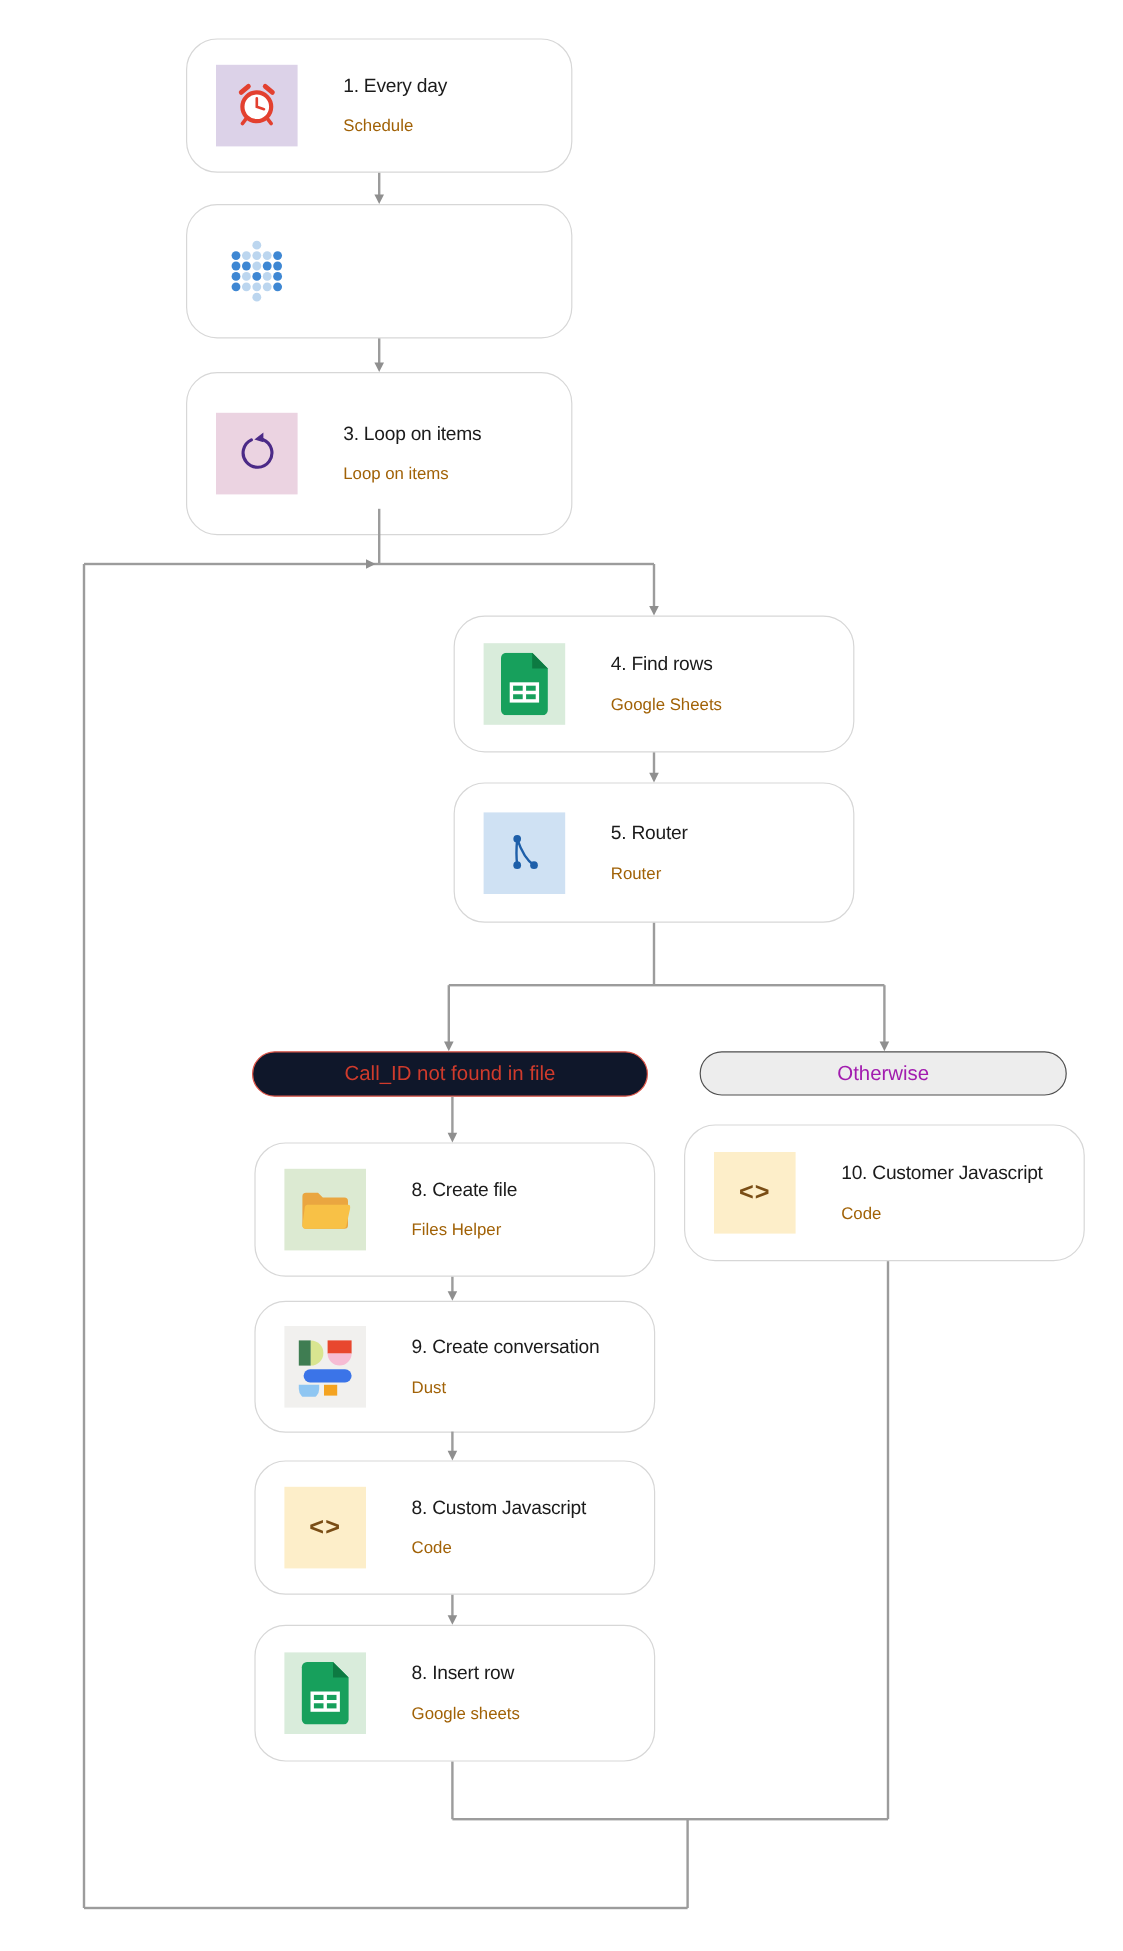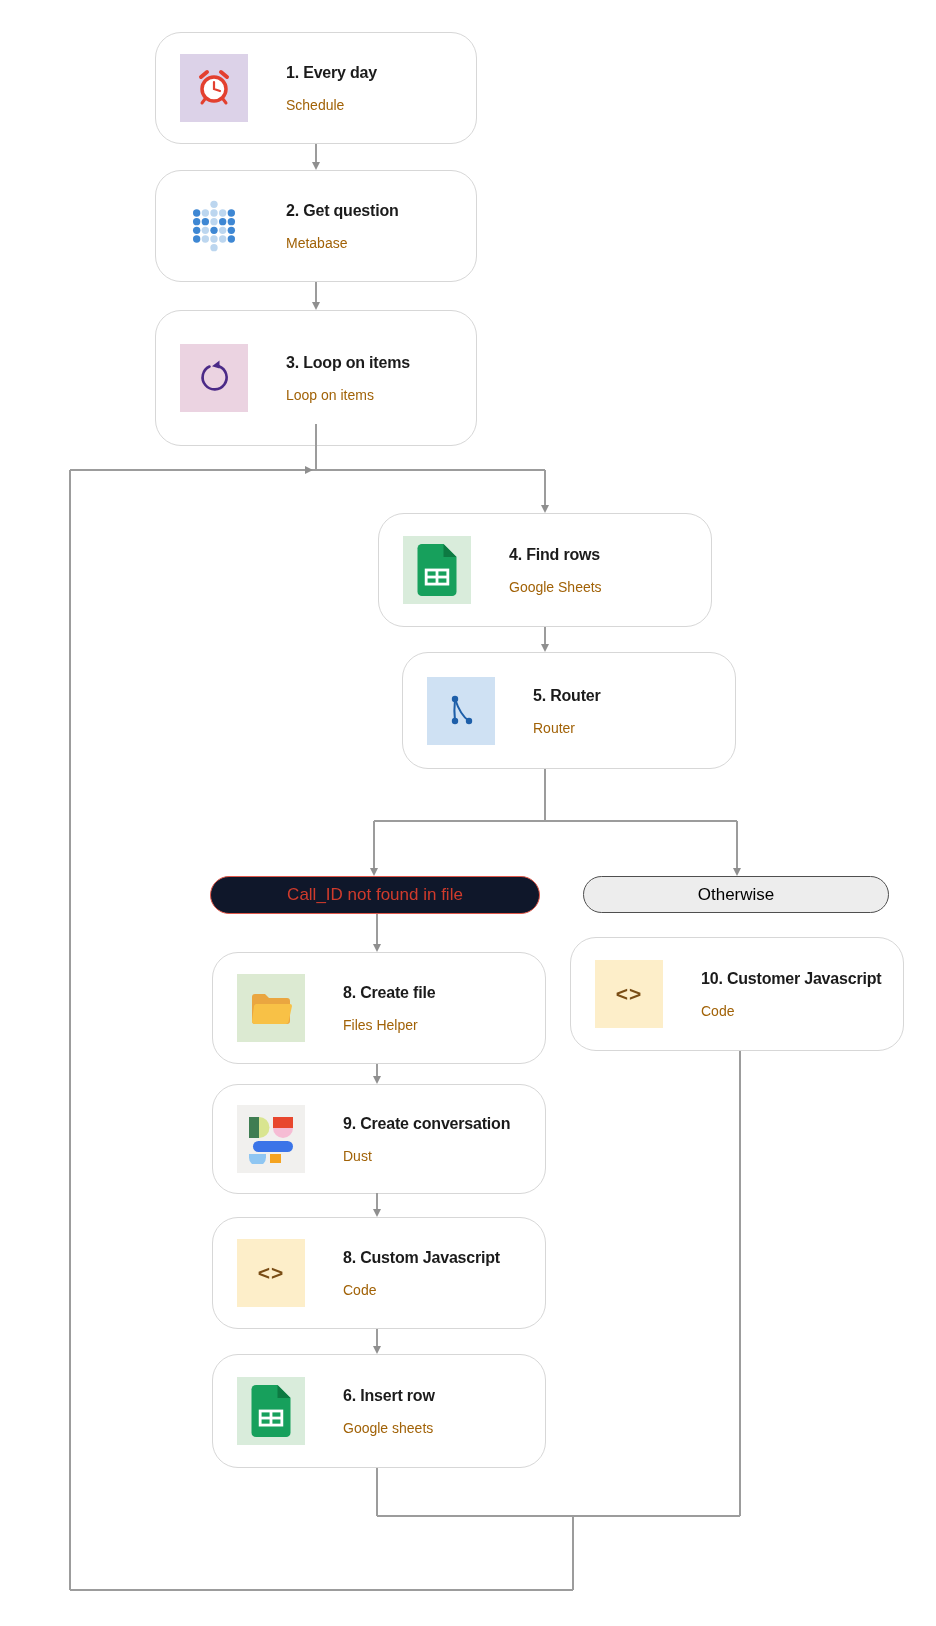--- a/index.html
+++ b/index.html
@@ -10,21 +10,21 @@
   .node{
     position:absolute;background:#ffffff;border:1px solid #d7d7d7;
     border-radius:26px;box-sizing:border-box;display:flex;align-items:center;
     cursor:pointer;
   }
   .tile{
     position:absolute;left:24px;top:50%;transform:translateY(-50%);
     width:68px;height:68px;display:flex;align-items:center;justify-content:center;
   }
   .node-text{position:absolute;left:130px;right:12px;top:50%;transform:translateY(-50%);}
-  .node-title{font-size:16px;font-weight:700;color:#1b1b1b;letter-spacing:-0.2px;margin-bottom:15px;white-space:nowrap;}
+  .node-title{font-size:16px;font-weight:400;color:#1b1b1b;letter-spacing:-0.2px;margin-bottom:15px;white-space:nowrap;}
   .node-subtitle{font-size:14px;color:#a16207;font-weight:400;white-space:nowrap;}
   .pill{
     position:absolute;border-radius:999px;box-sizing:border-box;
     display:flex;align-items:center;justify-content:center;
     font-size:17px;cursor:pointer;
   }
   .seg{position:absolute;background:#9c9c9c;}
   .arrow{position:absolute;width:0;height:0;}
   .arrow.down{border-left:4.5px solid transparent;border-right:4.5px solid transparent;border-top:8px solid #8f8f8f;}
   .arrow.right{border-top:4.5px solid transparent;border-bottom:4.5px solid transparent;border-left:8px solid #8f8f8f;}
@@ -70,24 +70,20 @@
           <circle cx="28" cy="28" r="3.4" fill="#bcd6ef"></circle>
           <circle cx="36" cy="28" r="3.4" fill="#3e87d3"></circle>
           <circle cx="4" cy="36" r="3.4" fill="#3e87d3"></circle>
           <circle cx="12" cy="36" r="3.4" fill="#bcd6ef"></circle>
           <circle cx="20" cy="36" r="3.4" fill="#bcd6ef"></circle>
           <circle cx="28" cy="36" r="3.4" fill="#bcd6ef"></circle>
           <circle cx="36" cy="36" r="3.4" fill="#3e87d3"></circle>
           <circle cx="20" cy="44" r="3.4" fill="#bcd6ef"></circle>
         </svg>
       </div>
-      <div class="node-text">
-        <div class="node-title">2. Get question</div>
-        <div class="node-subtitle">Metabase</div>
-      </div>
     </div>
     <div class="node" style="left: 155px; top: 310px; width: 322px; height: 136px;">
       <div class="tile" style="background: rgb(235, 211, 225);">
         <svg width="38" height="38" viewBox="0 0 38 38">
         <path d="M14.5 7.5 A12 12 0 1 0 24 7.2" fill="none" stroke="#4b2a87" stroke-width="2.6" stroke-linecap="round"></path>
         <path d="M24.5 1.5 L24.5 9.5 L17 7.2 Z" fill="#4b2a87"></path>
       </svg>
       </div>
       <div class="node-text">
         <div class="node-title">3. Loop on items</div>
@@ -104,21 +100,21 @@
           <line x1="18" y1="24" x2="18" y2="37"></line>
           <line x1="8" y1="30.5" x2="28" y2="30.5"></line>
         </g>
       </svg>
       </div>
       <div class="node-text">
         <div class="node-title">4. Find rows</div>
         <div class="node-subtitle">Google Sheets</div>
       </div>
     </div>
-    <div class="node" style="left: 378px; top: 652px; width: 334px; height: 117px; margin-left: 24px;">
+    <div class="node" style="left: 378px; top: 652px; width: 334px; height: 117px;">
       <div class="tile" style="background: rgb(207, 225, 243);">
         <svg width="44" height="44" viewBox="0 0 44 44">
         <path d="M16 10 C15 20 15 24 16 32" fill="none" stroke="#1e5fa9" stroke-width="2"></path>
         <path d="M16 10 C20 22 24 28 30 32" fill="none" stroke="#1e5fa9" stroke-width="2"></path>
         <circle cx="16" cy="10" r="3.2" fill="#1e5fa9"></circle>
         <circle cx="16" cy="32" r="3.2" fill="#1e5fa9"></circle>
         <circle cx="30" cy="32" r="3.2" fill="#1e5fa9"></circle>
       </svg>
       </div>
       <div class="node-text">
@@ -170,35 +166,35 @@
         <path d="M4 0 H24 L36 12 V44 a4 4 0 0 1 -4 4 H4 a4 4 0 0 1 -4 -4 V4 a4 4 0 0 1 4 -4 Z" fill="#17a05c"></path>
         <path d="M24 0 L36 12 H24 Z" fill="#0d7a42"></path>
         <g stroke="#ffffff" stroke-width="2.6" fill="none">
           <rect x="8" y="24" width="20" height="13"></rect>
           <line x1="18" y1="24" x2="18" y2="37"></line>
           <line x1="8" y1="30.5" x2="28" y2="30.5"></line>
         </g>
       </svg>
       </div>
       <div class="node-text">
-        <div class="node-title">6. Insert row</div>
+        <div class="node-title">8. Insert row</div>
         <div class="node-subtitle">Google sheets</div>
       </div>
     </div>
     <div class="node" style="left: 570px; top: 937px; width: 334px; height: 114px;">
       <div class="tile" style="background: rgb(253, 238, 201);">
         <span class="code-glyph" style="color:#7a4d15">&lt;&gt;</span>
       </div>
       <div class="node-text">
         <div class="node-title">10. Customer Javascript</div>
         <div class="node-subtitle">Code</div>
       </div>
     </div>
     <div class="pill" style="left: 210px; top: 876px; width: 330px; height: 38px; background: #0f172a; border: 1.5px solid rgb(224, 88, 74); color: rgb(208, 59, 44);">Call_ID not found in file</div>
-    <div class="pill" style="left: 583px; top: 876px; width: 306px; height: 37px; background: rgb(237, 237, 237); border: 1.5px solid rgb(79, 79, 79); color: #000000;">Otherwise</div>
+    <div class="pill" style="left: 583px; top: 876px; width: 306px; height: 37px; background: rgb(237, 237, 237); border: 1.5px solid rgb(79, 79, 79); color: #a21caf;">Otherwise</div>
     <div class="seg" style="left: 315.25px; top: 144px; width: 1.5px; height: 19px;"></div>
     <div class="seg" style="left: 315.25px; top: 282px; width: 1.5px; height: 21px;"></div>
     <div class="seg" style="left: 315.25px; top: 424px; width: 1.5px; height: 46px;"></div>
     <div class="seg" style="left: 70px; top: 469.25px; width: 475px; height: 1.5px;"></div>
     <div class="seg" style="left: 544.25px; top: 470px; width: 1.5px; height: 36px;"></div>
     <div class="seg" style="left: 544.25px; top: 627px; width: 1.5px; height: 18px;"></div>
     <div class="seg" style="left: 544.25px; top: 769px; width: 1.5px; height: 52px;"></div>
     <div class="seg" style="left: 374px; top: 820.25px; width: 363px; height: 1.5px;"></div>
     <div class="seg" style="left: 373.25px; top: 821px; width: 1.5px; height: 48px;"></div>
     <div class="seg" style="left: 736.25px; top: 821px; width: 1.5px; height: 48px;"></div>

